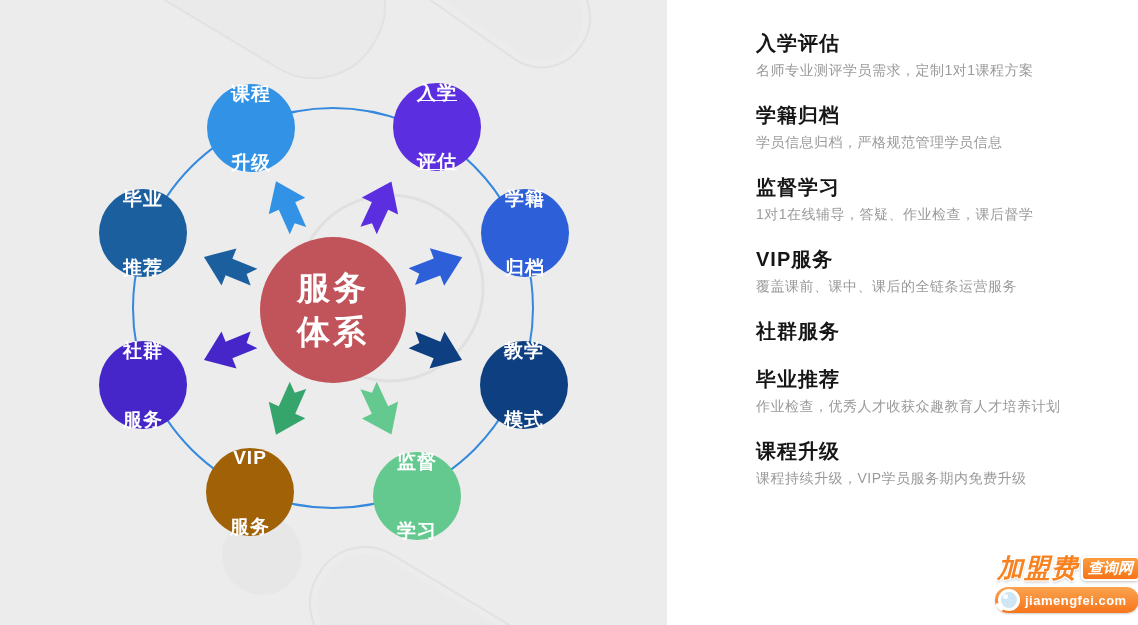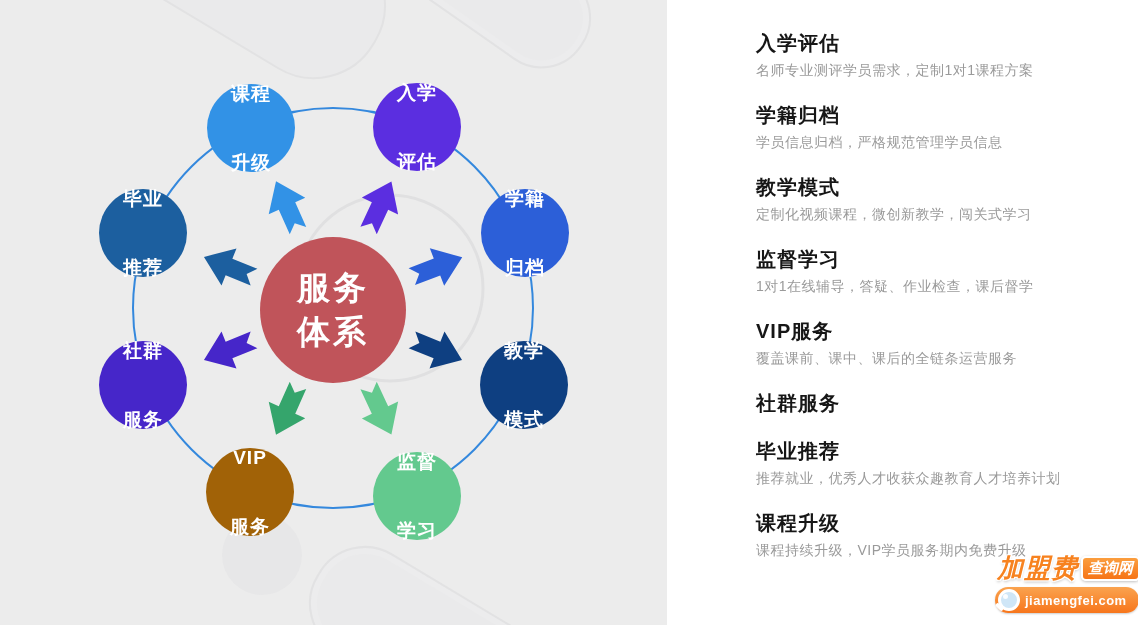--- a/index.html
+++ b/index.html
@@ -124,21 +124,21 @@
       <path d="M -27 -9 L 0 -9 L 0 -20 L 27 0 L 0 20 L 0 9 L -27 9 L -19 0 Z" transform="translate(380,206) rotate(-65)" fill="#5b2ee0"></path>
       <path d="M -27 -9 L 0 -9 L 0 -20 L 27 0 L 0 20 L 0 9 L -27 9 L -19 0 Z" transform="translate(437,267) rotate(-21)" fill="#2c5fd8"></path>
       <path d="M -27 -9 L 0 -9 L 0 -20 L 27 0 L 0 20 L 0 9 L -27 9 L -19 0 Z" transform="translate(437,350) rotate(22)" fill="#0e3f81"></path>
       <path d="M -27 -9 L 0 -9 L 0 -20 L 27 0 L 0 20 L 0 9 L -27 9 L -19 0 Z" transform="translate(380,410) rotate(65)" fill="#63c98e"></path>
       <path d="M -27 -9 L 0 -9 L 0 -20 L 27 0 L 0 20 L 0 9 L -27 9 L -19 0 Z" transform="translate(287,410) rotate(114)" fill="#35a56c"></path>
       <path d="M -27 -9 L 0 -9 L 0 -20 L 27 0 L 0 20 L 0 9 L -27 9 L -19 0 Z" transform="translate(229,350) rotate(158)" fill="#4626c9"></path>
       <path d="M -27 -9 L 0 -9 L 0 -20 L 27 0 L 0 20 L 0 9 L -27 9 L -19 0 Z" transform="translate(229,267) rotate(-158)" fill="#1c5f9f"></path>
       <path d="M -27 -9 L 0 -9 L 0 -20 L 27 0 L 0 20 L 0 9 L -27 9 L -19 0 Z" transform="translate(287,206) rotate(-114)" fill="#3292e6"></path>
     </svg>
 
-    <div class="node" style="left: 373px; top: 83px; background-color: rgb(91, 46, 224);">
+    <div class="node" style="left: 393px; top: 83px; background-color: rgb(91, 46, 224); text-decoration: underline;">
       <span>入学</span>
       <span>评估</span>
     </div>
     <div class="node" style="left: 481px; top: 189px; background-color: rgb(44, 95, 216);">
       <span>学籍</span>
       <span>归档</span>
     </div>
     <div class="node" style="left: 480px; top: 341px; background-color: rgb(14, 63, 129);">
       <span>教学</span>
       <span>模式</span>
@@ -174,37 +174,33 @@
     <div class="items">
       <div class="item">
         <h3>入学评估</h3>
         <p>名师专业测评学员需求，定制1对1课程方案</p>
       </div>
       <div class="item">
         <h3>学籍归档</h3>
         <p>学员信息归档，严格规范管理学员信息</p>
       </div>
       <div class="item">
-        <h3>教学模式</h3>
-        <p>定制化视频课程，微创新教学，闯关式学习</p>
-      </div>
-      <div class="item">
         <h3>监督学习</h3>
         <p>1对1在线辅导，答疑、作业检查，课后督学</p>
       </div>
       <div class="item">
         <h3>VIP服务</h3>
         <p>覆盖课前、课中、课后的全链条运营服务</p>
       </div>
       <div class="item">
         <h3>社群服务</h3>
       </div>
       <div class="item">
         <h3>毕业推荐</h3>
-        <p>推荐就业，优秀人才收获众趣教育人才培养计划</p>
+        <p>作业检查，优秀人才收获众趣教育人才培养计划</p>
       </div>
       <div class="item">
         <h3>课程升级</h3>
         <p>课程持续升级，VIP学员服务期内免费升级</p>
       </div>
     </div>
   </div>
 
   <div class="watermark">
     <div class="wm-row">

